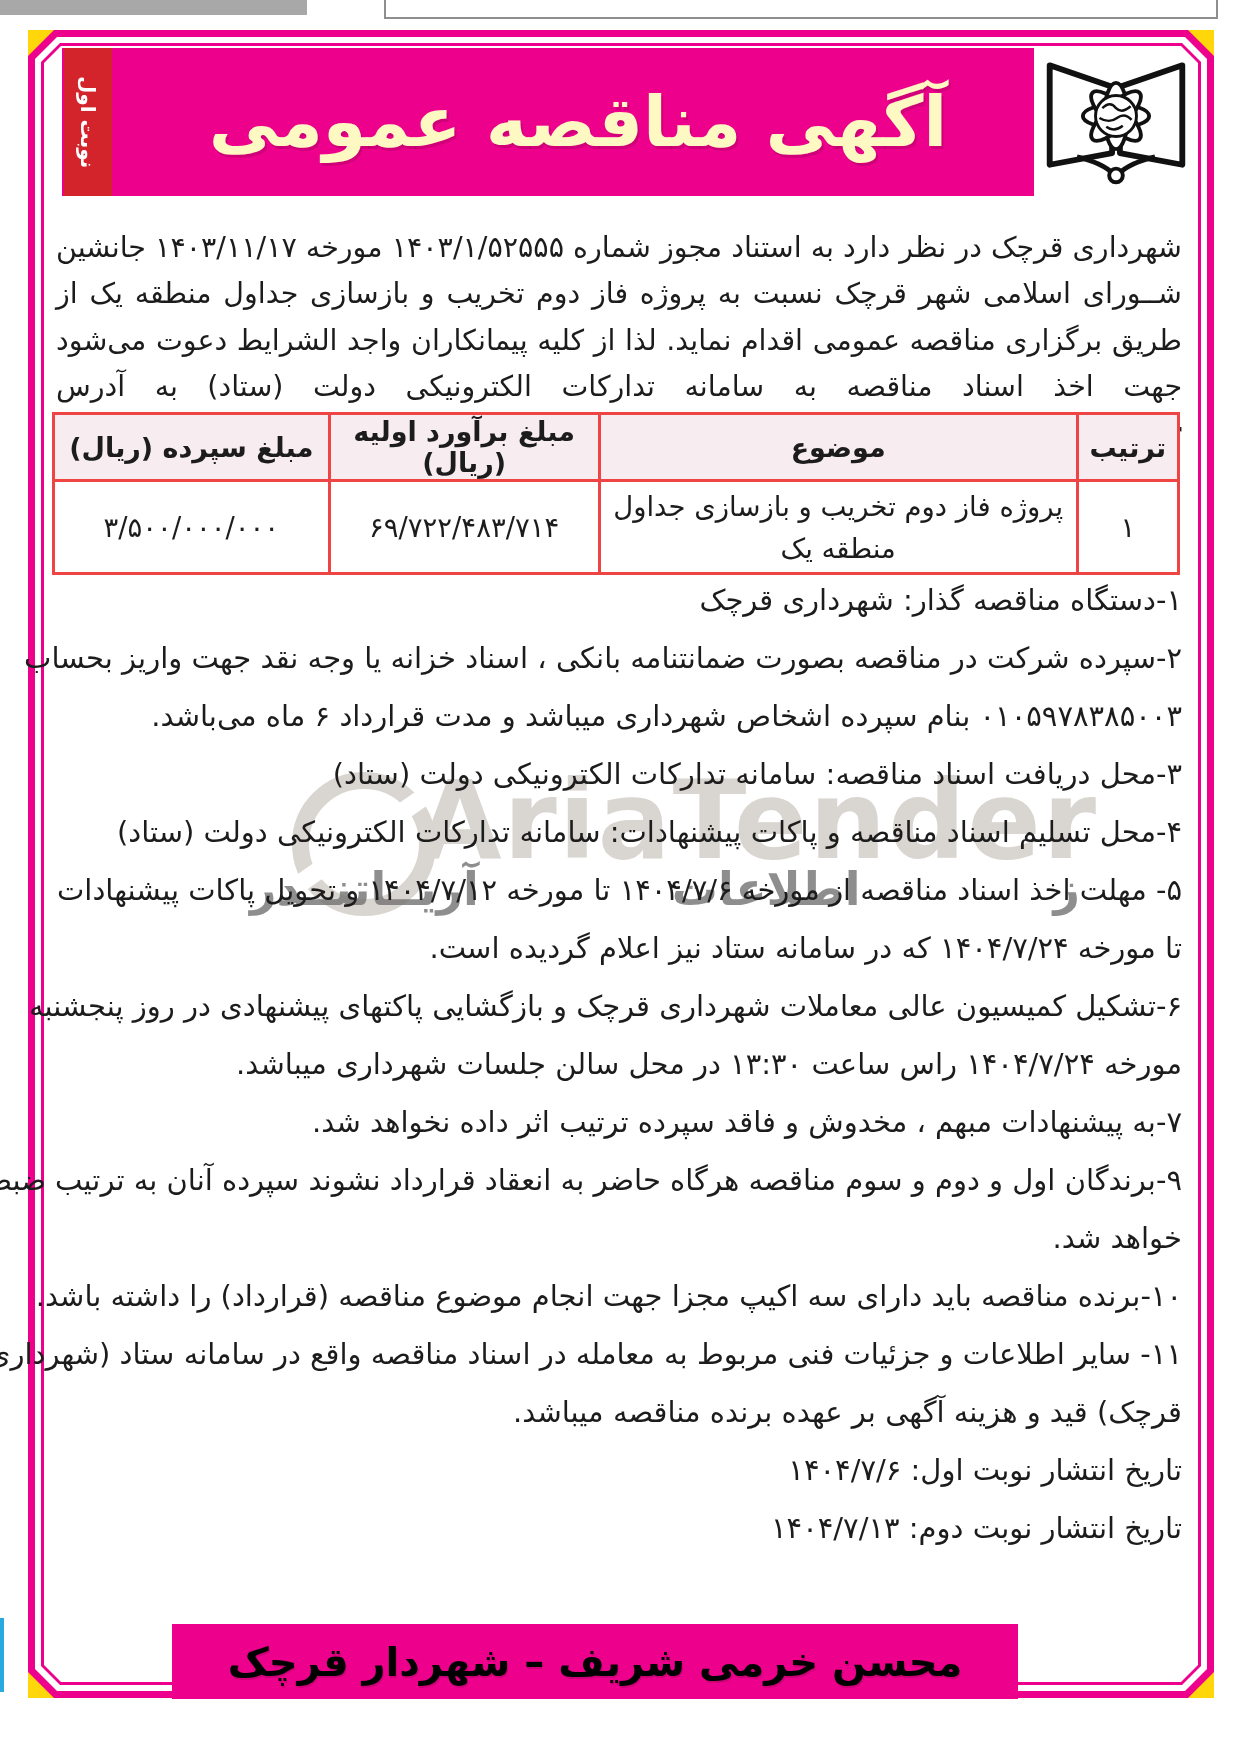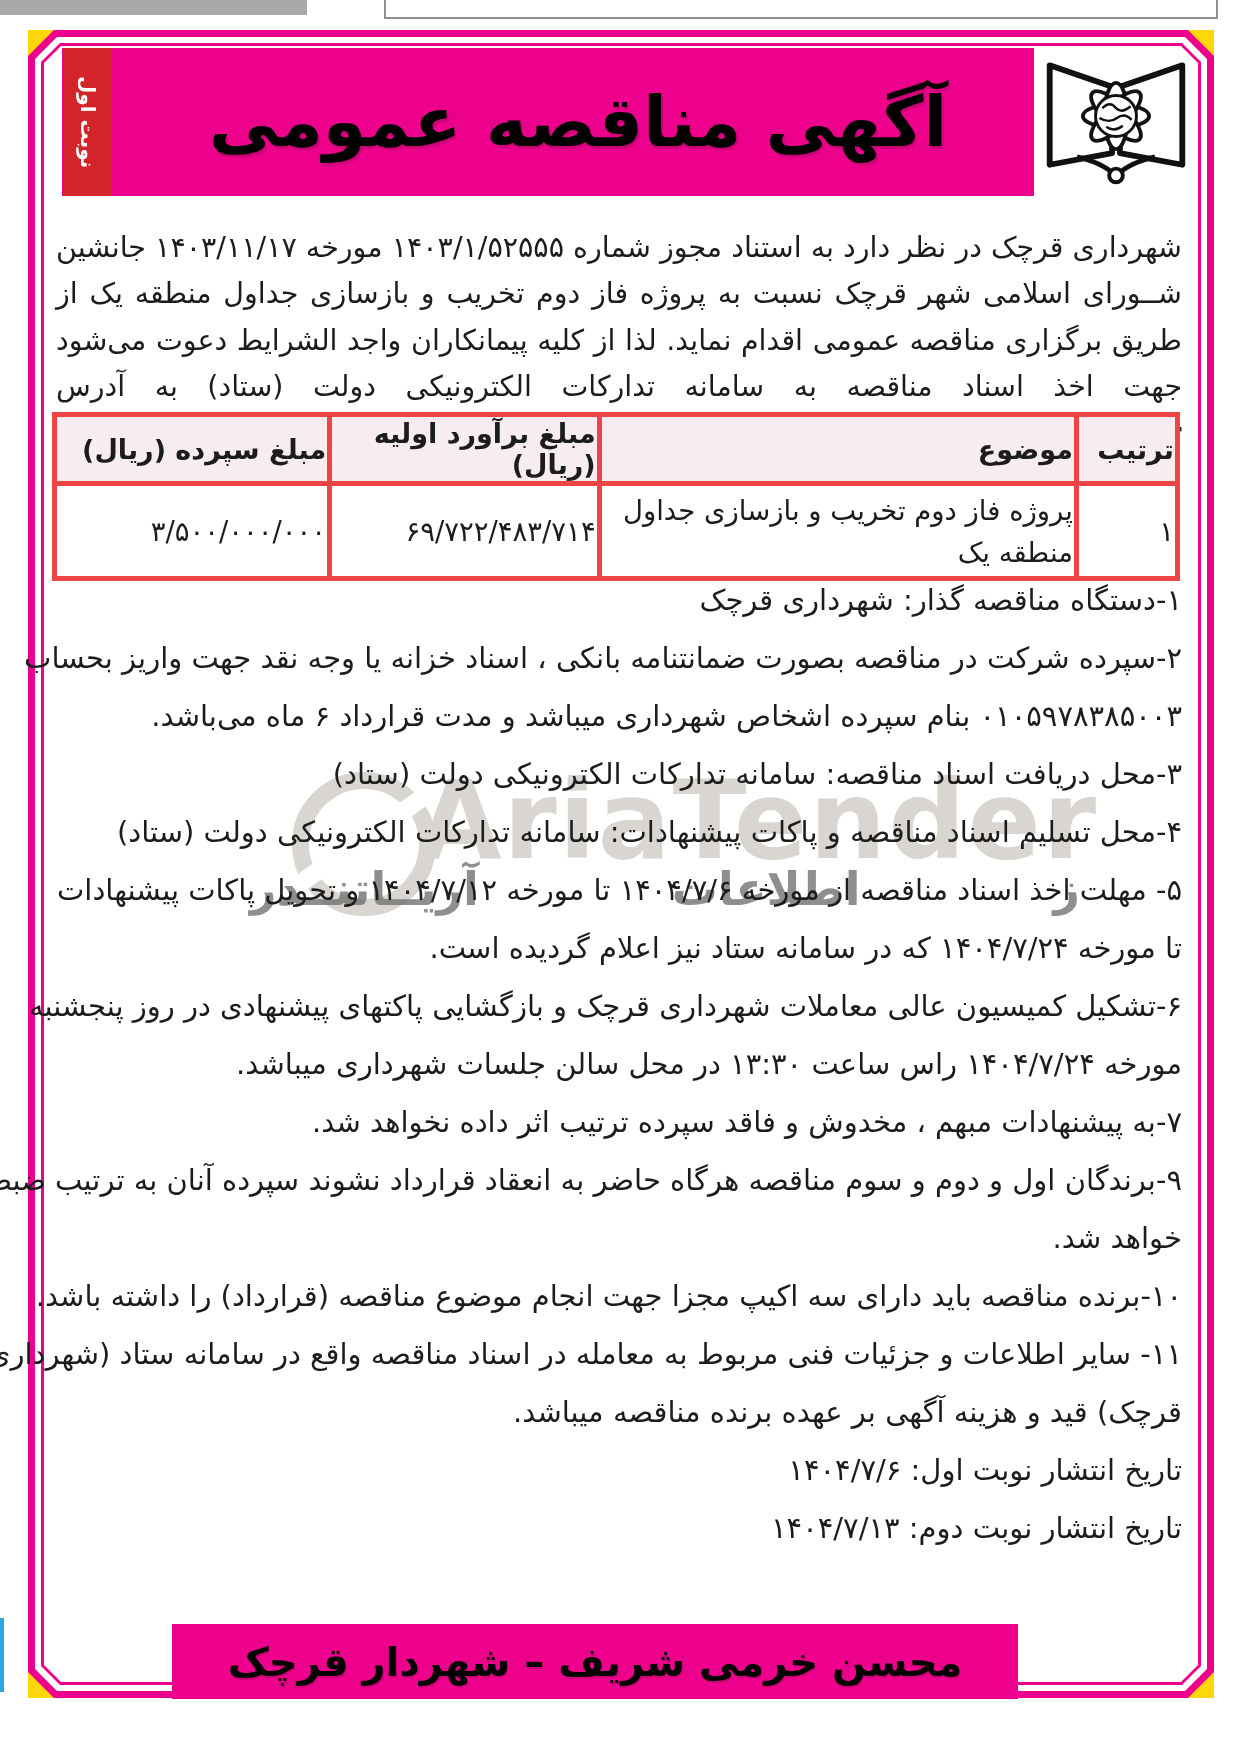--- a/index.html
+++ b/index.html
@@ -21,21 +21,21 @@
   .corner.bl{left:0;bottom:0;} .corner.br{right:0;bottom:0;}
   .f1,.f2,.f3,.f4{position:absolute;}
   .f1{inset:0;background:#ec008c;clip-path:polygon(26px 0,calc(100% - 26px) 0,100% 26px,100% calc(100% - 26px),calc(100% - 26px) 100%,26px 100%,0 calc(100% - 26px),0 26px);}
   .f2{inset:7px;background:#ffffff;clip-path:polygon(22px 0,calc(100% - 22px) 0,100% 22px,100% calc(100% - 22px),calc(100% - 22px) 100%,22px 100%,0 calc(100% - 22px),0 22px);}
   .f3{inset:13px;background:#ec008c;clip-path:polygon(19px 0,calc(100% - 19px) 0,100% 19px,100% calc(100% - 19px),calc(100% - 19px) 100%,19px 100%,0 calc(100% - 19px),0 19px);}
   .f4{inset:16px;background:#ffffff;clip-path:polygon(17px 0,calc(100% - 17px) 0,100% 17px,100% calc(100% - 17px),calc(100% - 17px) 100%,17px 100%,0 calc(100% - 17px),0 17px);}
 
   
   .band{position:absolute;left:62px;top:48px;width:972px;height:148px;background:#ec008c;z-index:4;}
   .title{position:absolute;left:60px;right:0;top:0;height:148px;line-height:148px;
-    text-align:center;color:#000000;font-size:70px;font-weight:bold;direction:rtl;
+    text-align:center;color:#fef9c3;font-size:70px;font-weight:bold;direction:rtl;
     text-shadow:2px 3px 0 rgba(120,0,60,.25);}
   .issue-box{position:absolute;left:64px;top:48px;width:48px;height:148px;background:#d3232b;z-index:5;
     display:flex;align-items:center;justify-content:center;}
   .issue-box span{writing-mode:vertical-rl;color:#fff;font-size:20px;font-weight:bold;letter-spacing:3px;direction:rtl;}
   .logo{position:absolute;left:1038px;top:46px;width:156px;height:140px;z-index:4;}
 
   
   .wm-ring{position:absolute;left:292px;top:772px;width:110px;height:110px;border:17px solid #d9d5d0;
     border-radius:50%;z-index:1;}
   .wm-ring::after{content:"";position:absolute;left:-24px;top:40px;width:160px;height:18px;background:#ffffff;transform:rotate(-35deg);}
@@ -43,21 +43,21 @@
     letter-spacing:2px;z-index:1;}
   .wm-fa{position:absolute;left:250px;top:862px;width:830px;font-size:46px;font-weight:bold;
     color:#737373;opacity:.8;direction:rtl;text-align:justify;text-align-last:justify;letter-spacing:4px;z-index:1;}
 
   
   .intro{position:absolute;left:56px;top:196px;width:1126px;direction:rtl;text-align:justify;
     font-size:28.5px;line-height:46.5px;z-index:2;}
   .intro .url{font-weight:bold;letter-spacing:.5px;}
 
   table.main{position:absolute;left:52px;top:412px;width:1128px;border-collapse:collapse;direction:rtl;z-index:2;}
-  table.main th,table.main td{border:5px solid #ef4444;text-align:right;vertical-align:middle;}
+  table.main th,table.main td{border:3px solid #ef4444;text-align:center;vertical-align:middle;}
   table.main th{background:#f7ecef;height:58px;font-size:27px;font-weight:600;}
   table.main td{height:88px;font-size:27.5px;background:#ffffff;line-height:42px;}
   .col-radif{width:9%;} .col-subject{width:42.5%;margin-left:48px;} .col-estimate{width:24%;} .col-deposit{width:24.5%;}
 
   .terms{position:absolute;left:56px;top:571px;width:1126px;direction:rtl;z-index:2;}
   .terms .line{height:58px;line-height:58px;font-size:29px;white-space:nowrap;}
 
   
   .footer-bar{position:absolute;left:172px;top:1624px;width:846px;height:75px;background:#ec008c;z-index:6;
     display:flex;align-items:center;justify-content:center;}

